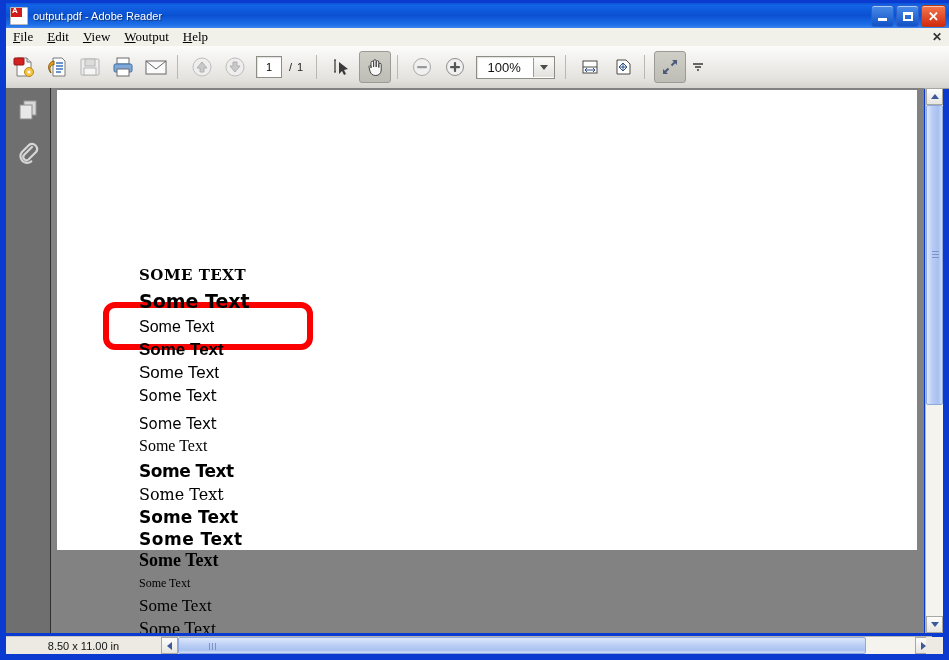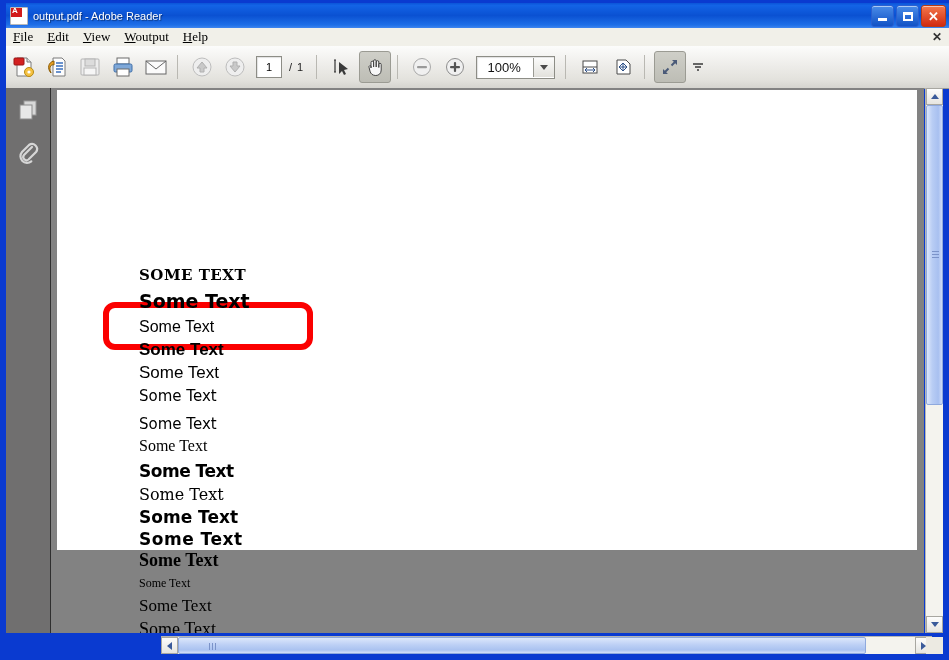--- a/index.html
+++ b/index.html
@@ -381,15 +381,18 @@
         <div class="arrow ar-lf"></div>
       </div>
     <div class="hthumb">
         <div class="grip-h"></div>
       </div>
     <div class="sb-btn" style="position:absolute;right:0;top:0;">
         <div class="arrow ar-rt"></div>
       </div>
   </div>
 
+  <div class="statusbar">
+    <div class="status-text">8.50 x 11.00 in</div>
+  </div>
   <div class="corner-sq"></div>
 
 </div>
 
 </body></html>

